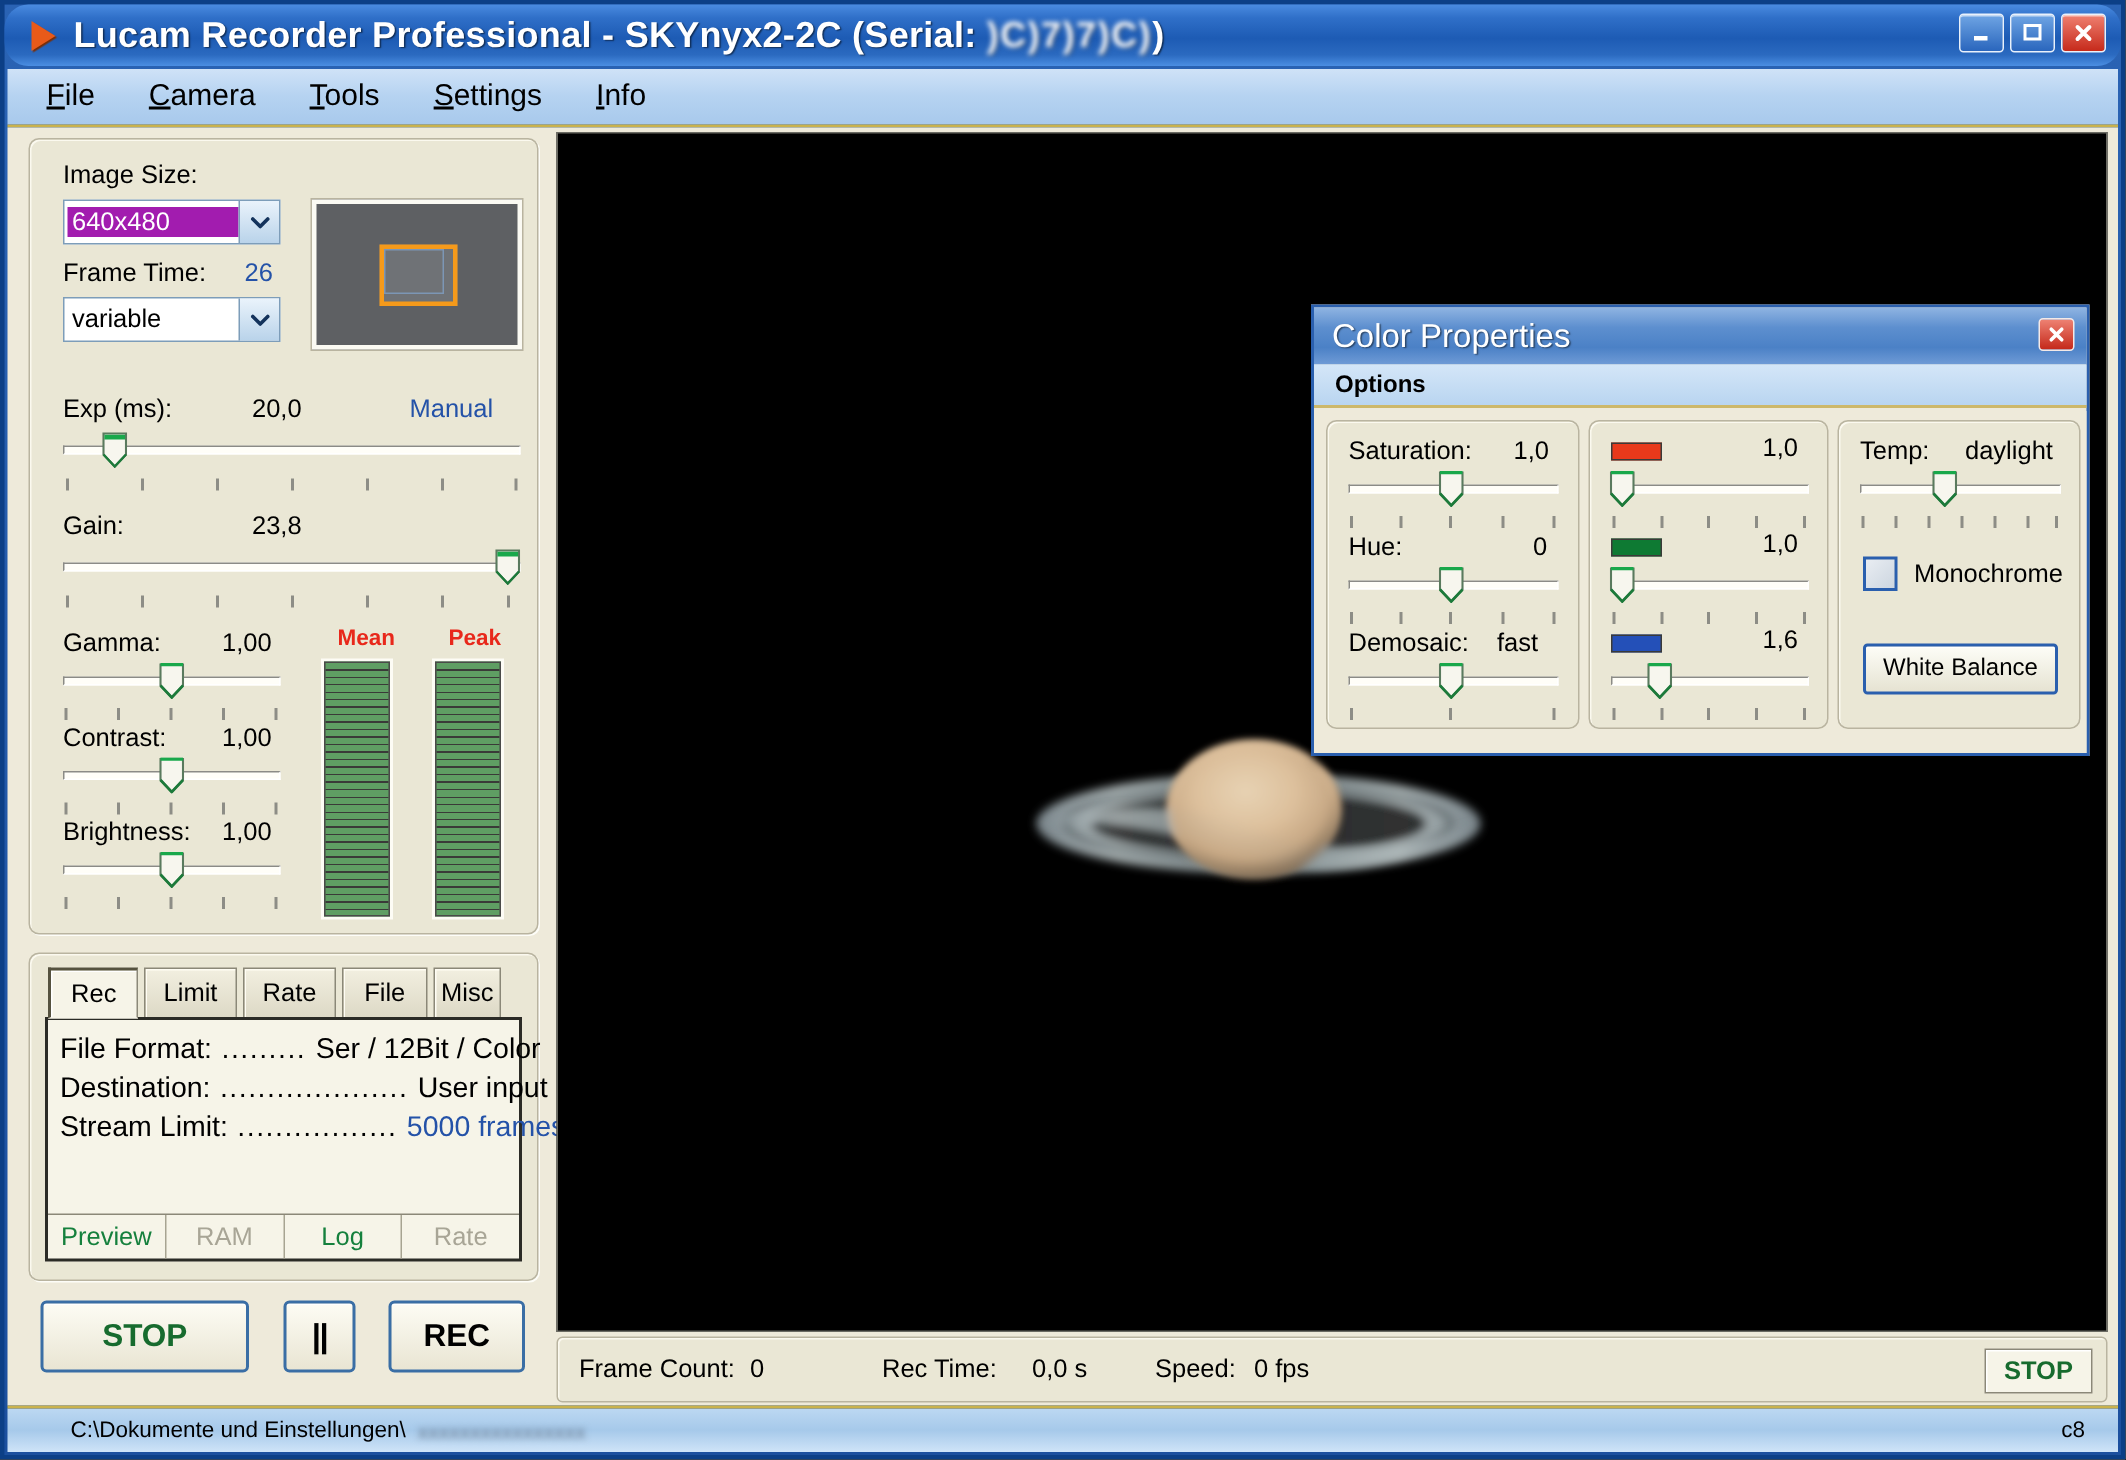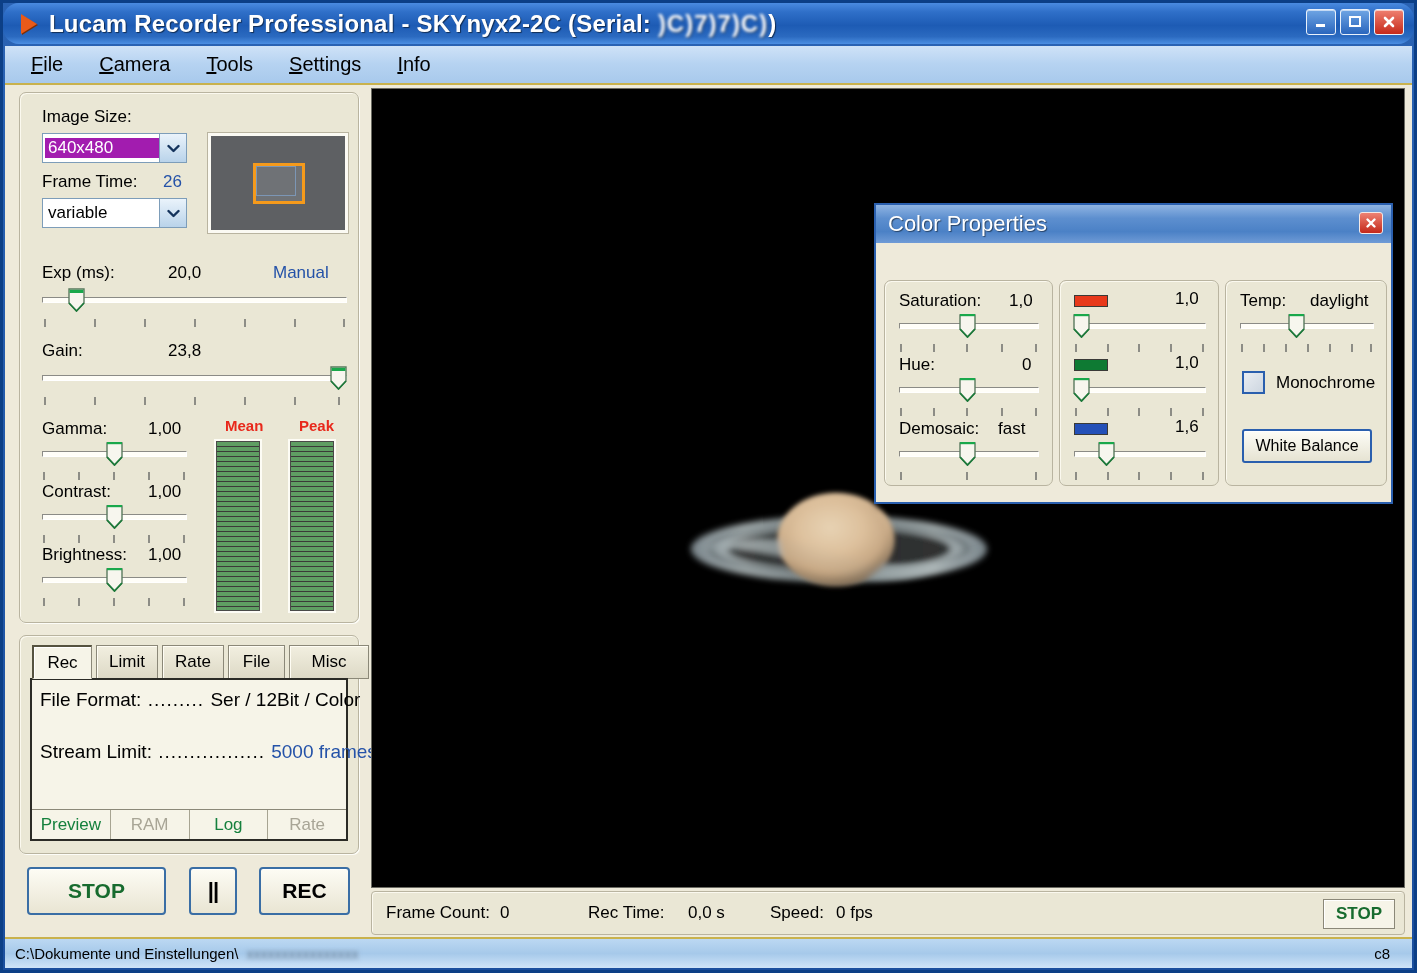--- a/index.html
+++ b/index.html
@@ -212,21 +212,21 @@
     display:flex;align-items:center;justify-content:center;
     font-size:17px; font-weight:bold; color:#176b2e;
     box-shadow:inset 1px 1px 0 #fff;
   }
 
   
   .statusbar{
     position:absolute; left:5px; bottom:5px; width:1407px; height:31px;
     background:linear-gradient(180deg,#bcd8f2 0%,#a6c9ea 50%,#cfe4f8 100%);
     border-top:2px solid #c9b24d;
-    display:flex; align-items:center;
+    display:flex; align-items:center;padding-left:32px;
   }
   .sb-path{ font-size:15px; color:#000; margin-left:10px; white-space:nowrap; }
   .sb-blur{ filter:blur(2px); color:#6b7e93; margin-left:8px; font-size:14px; }
   .sb-right{ position:absolute; right:22px; font-size:15px; color:#000; }
 
   
   .dialog{
     position:absolute; left:869px; top:118px; width:519px; height:301px;
     background:#eeeada; border:2px solid #2a5fae;
     box-shadow:2px 3px 7px rgba(0,0,0,.45);
@@ -464,25 +464,28 @@
           <div class="meter-lab" style="left:9px; top:0;">Peak</div>
           <div class="meter" style="left:0; top:24px; height:170px;"></div>
         </div>
       </div>
 
       <div class="group" id="grp-rec">
         <div class="rtab active" style="left:12px; top:9px; width:60px;">Rec</div>
         <div class="rtab" style="left:76px; top:9px; width:62px;">Limit</div>
         <div class="rtab" style="left:142px; top:9px; width:62px;">Rate</div>
         <div class="rtab" style="left:208px; top:9px; width:57px;">File</div>
-        <div class="rtab" style="left:269px; top:9px; width:80px;">Misc</div>
+        <div class="rtab" style="left:269px; top:9px; width:45px;">Misc</div>
 
         <div class="rec-box">
           <div class="rec-line" style="top:9px;">
             <span>File Format:</span><span class="dots"> ......... </span><span>Ser / 12Bit / Color</span>
+          </div>
+          <div class="rec-line" style="top:35px;">
+            <span>Destination:</span><span class="dots"> .................... </span><span>User input</span>
           </div>
           <div class="rec-line" style="top:61px;">
             <span>Stream Limit:</span><span class="dots"> ................. </span><span class="blue">5000 frames</span>
           </div>
 
           <div class="rec-bottom">
             <div class="rb">Preview</div>
             <div class="rb disabled">RAM</div>
             <div class="rb">Log</div>
             <div class="rb disabled">Rate</div>
@@ -547,20 +550,23 @@
 
     <div class="dialog">
       <div class="dlg-title">
         <div class="t">Color Properties</div>
         <div class="dlg-close">
           <svg width="14" height="14" viewBox="0 0 14 14">
             <path d="M3.5 3.5 L10.5 10.5 M10.5 3.5 L3.5 10.5" stroke="#fff" stroke-width="2.4" stroke-linecap="round"></path>
           </svg>
         </div>
       </div>
+      <div class="dlg-menu">
+        <span>Options</span>
+      </div>
 
       <div class="dlg-body">
 
         <div class="dgroup" id="dg-1">
           <div class="lbl" style="left:14px; top:10px;">Saturation:</div>
           <div class="val" style="left:124px; top:10px;">1,0</div>
           <div class="slider" style="left:14px; top:38px; width:140px;">
             <div class="track"></div>
             <div class="thumb-h" style="left:60px;">
               <svg width="17" height="24" viewBox="0 0 17 24">

